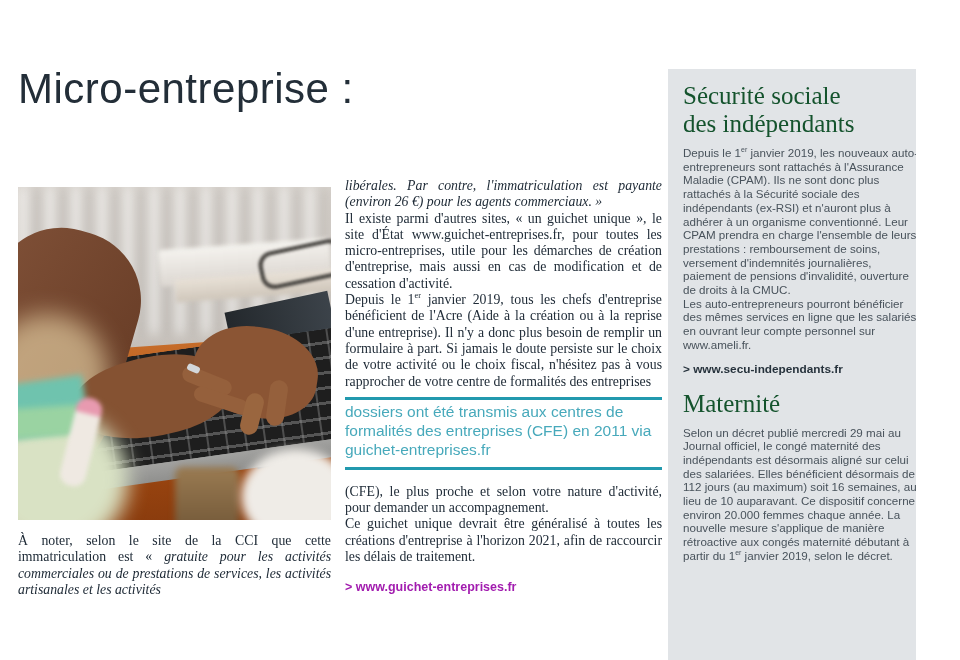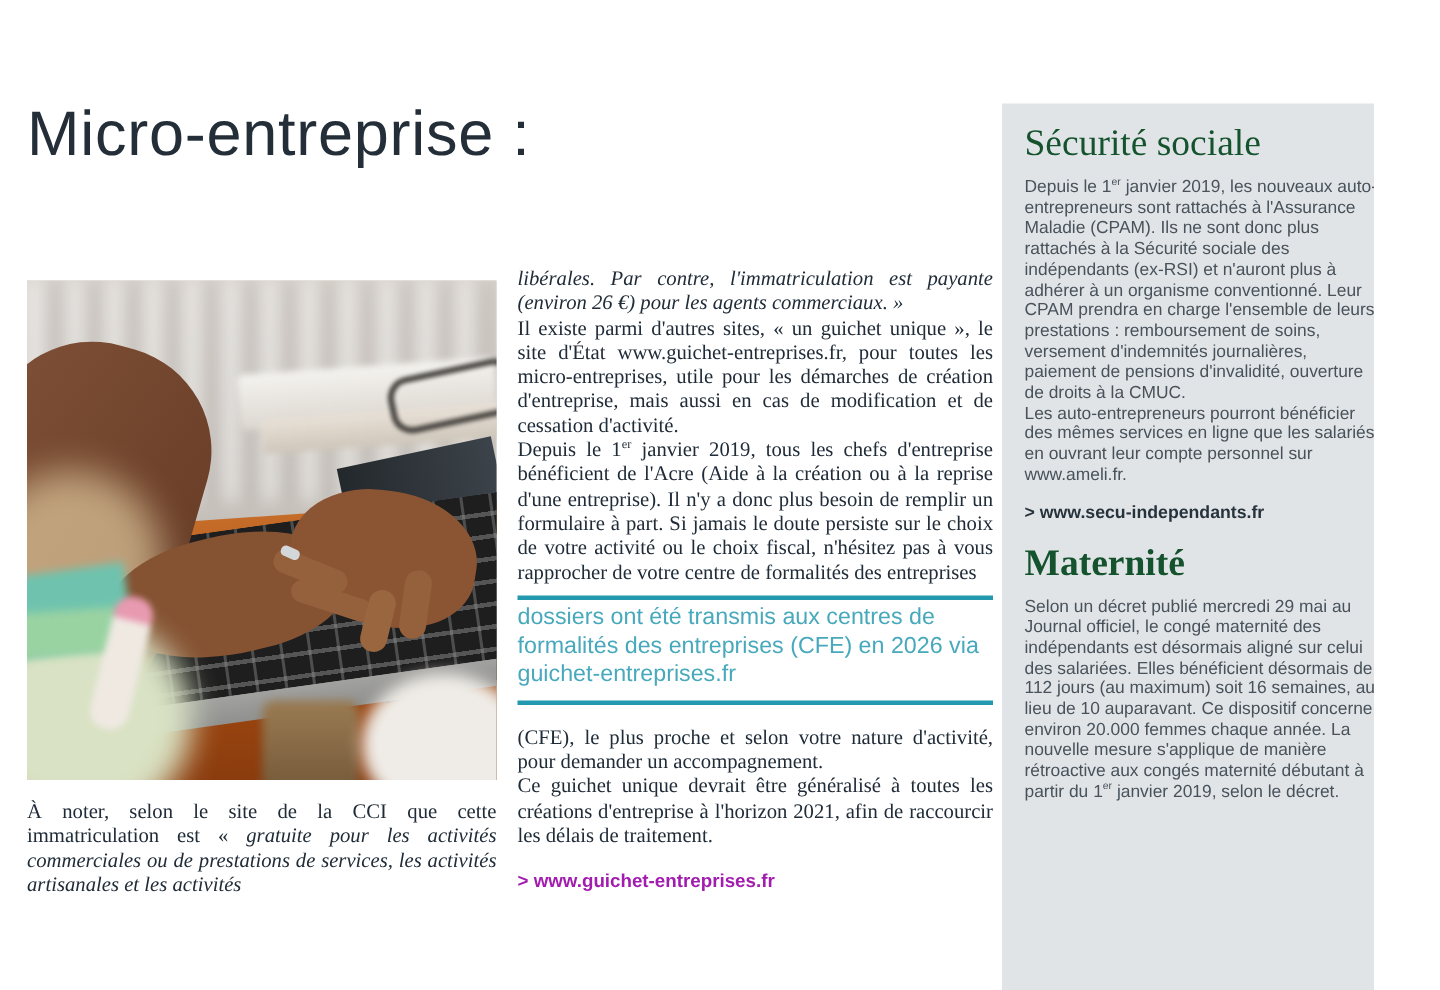--- a/index.html
+++ b/index.html
@@ -78,21 +78,21 @@
   
   .sidebar{position:absolute;left:668px;top:22px;width:267px;height:599px;
            background:#e1e4e7;overflow:hidden;}
   .sb-inner{padding:13px 15px 0 15px;}
   .sb-title{font-family:"Liberation Serif", serif;font-weight:400;color:#14532d;
             font-size:25px;line-height:28px;margin:0 0 8px;}
   .sb-text{font-family:"Liberation Sans", sans-serif;font-size:11.6px;line-height:13.7px;
            color:#48525b;margin:0;}
   .sb-link{font-family:"Liberation Sans", sans-serif;font-weight:bold;font-size:11.8px;
            color:#26323c;margin:10px 0 14px;}
-  .sb-title2{margin-top:4px;font-weight:bold;}
+  .sb-title2{margin-top:4px;}
 
   
   .footer{position:absolute;left:668px;top:629px;width:267px;text-align:right;
           font-family:"Liberation Sans", sans-serif;font-size:11.5px;letter-spacing:.8px;
           color:#8f979d;}
   .footer .sep{font-weight:bold;color:#3c4a54;padding:0 3px;}
 </style>
 </head>
 <body>
 
@@ -132,33 +132,34 @@
   <div class="col-left">
     <p><span>À noter, selon le site de la CCI que cette immatriculation est « </span><i>gratuite pour les activités commerciales ou de prestations de services, les activités artisanales et les activités</i></p>
   </div>
 
   <div class="col-mid">
     <p><i>libérales. Par contre, l'immatriculation est payante (environ 26 €) pour les agents commerciaux. »</i></p>
     <p>Il existe parmi d'autres sites, « un guichet unique », le site d'État www.guichet-entreprises.fr, pour toutes les micro-entreprises, utile pour les démarches de création d'entreprise, mais aussi en cas de modification et de cessation d'activité.</p>
     <p><span>Depuis le 1</span><sup>er</sup><span> janvier 2019, tous les chefs d'entreprise bénéficient de l'Acre (Aide à la création ou à la reprise d'une entreprise). Il n'y a donc plus besoin de remplir un formulaire à part. Si jamais le doute persiste sur le choix de votre activité ou le choix fiscal, n'hésitez pas à vous rapprocher de votre centre de formalités des entreprises</span></p>
 
     <div class="rule"></div>
-    <div class="stat-caption">dossiers ont été transmis aux centres de formalités des entreprises (CFE) en 2026 via guichet-entreprises.fr</div>
+    <div class="stat-caption">dossiers ont été transmis aux centres de formalités des entreprises (CFE) en 2011 via guichet-entreprises.fr</div>
     <div class="rule"></div>
 
     <div class="mid-gap"></div>
     <p>(CFE), le plus proche et selon votre nature d'activité, pour demander un accompagnement.</p>
     <p>Ce guichet unique devrait être généralisé à toutes les créations d'entreprise à l'horizon 2021, afin de raccourcir les délais de traitement.</p>
     <div class="doc-link">&gt; www.guichet-entreprises.fr</div>
   </div>
 
   <div class="sidebar">
     <div class="sb-inner">
       <h2 class="sb-title">
         <span>Sécurité sociale</span><br>
+        <span>des indépendants</span>
       </h2>
       <p class="sb-text"><span>Depuis le 1</span><sup>er</sup><span> janvier 2019, les nouveaux auto-entrepreneurs sont rattachés à l'Assurance Maladie (CPAM). Ils ne sont donc plus rattachés à la Sécurité sociale des indépendants (ex-RSI) et n'auront plus à adhérer à un organisme conventionné. Leur CPAM prendra en charge l'ensemble de leurs prestations : remboursement de soins, versement d'indemnités journalières, paiement de pensions d'invalidité, ouverture de droits à la CMUC.</span></p>
       <p class="sb-text">Les auto-entrepreneurs pourront bénéficier des mêmes services en ligne que les salariés en ouvrant leur compte personnel sur www.ameli.fr.</p>
       <div class="sb-link">&gt; www.secu-independants.fr</div>
       <h2 class="sb-title sb-title2">Maternité</h2>
       <p class="sb-text"><span>Selon un décret publié mercredi 29 mai au Journal officiel, le congé maternité des indépendants est désormais aligné sur celui des salariées. Elles bénéficient désormais de 112 jours (au maximum) soit 16 semaines, au lieu de 10 auparavant. Ce dispositif concerne environ 20.000 femmes chaque année. La nouvelle mesure s'applique de manière rétroactive aux congés maternité débutant à partir du 1</span><sup>er</sup><span> janvier 2019, selon le décret.</span></p>
     </div>
   </div>
 
   <div class="footer">

